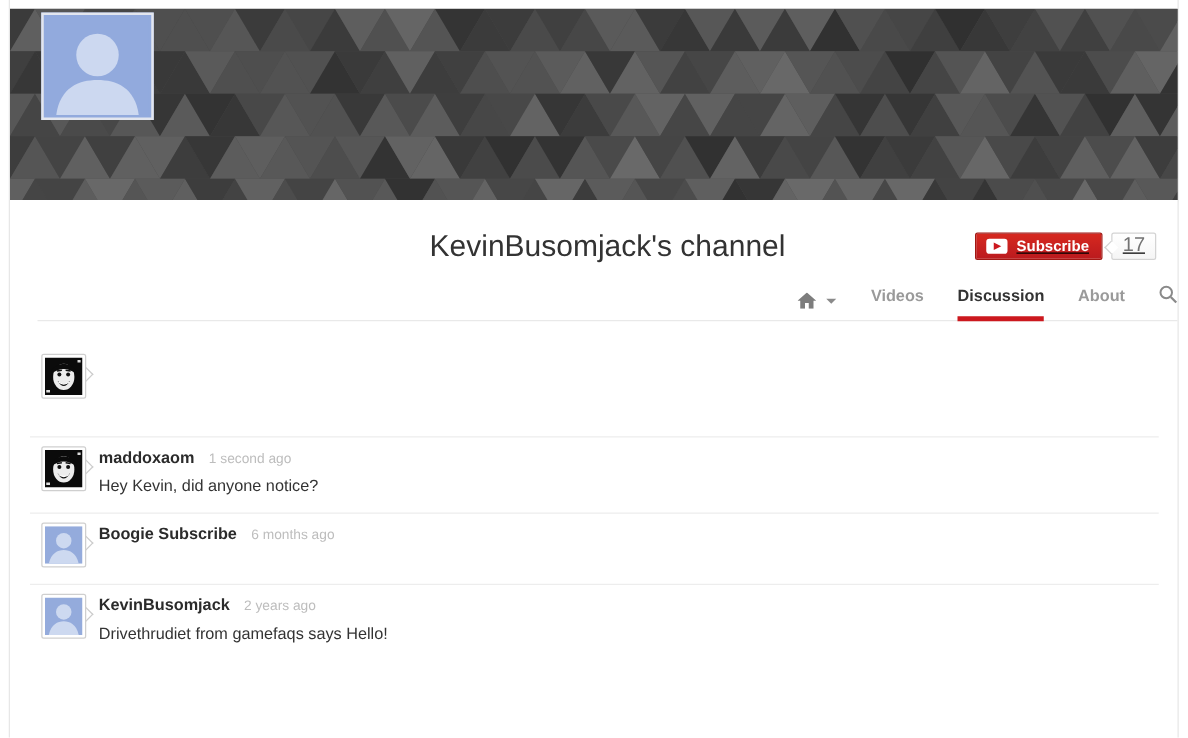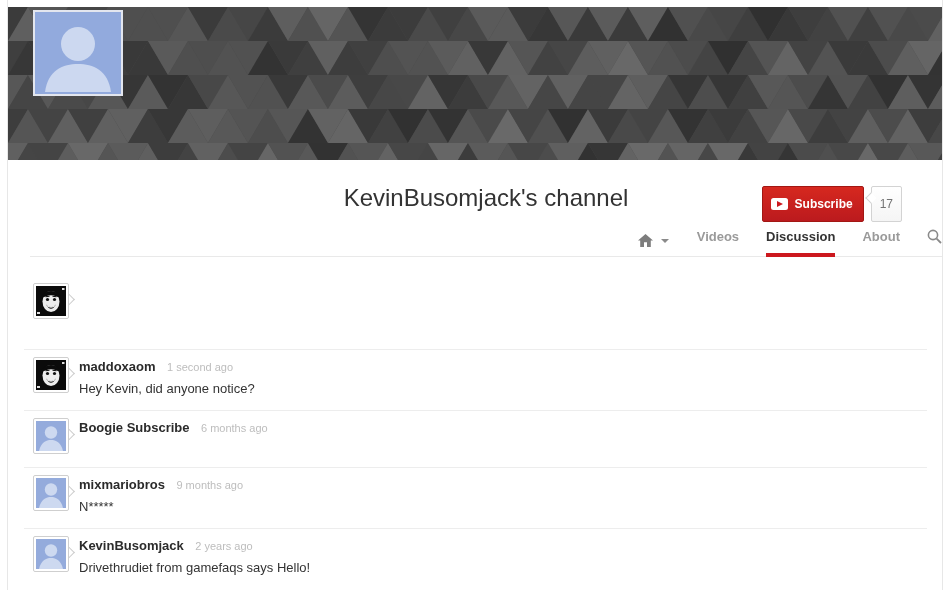--- a/index.html
+++ b/index.html
@@ -8,30 +8,30 @@
     border-left:1px solid #e7e7e7;border-right:1px solid #e7e7e7;background:#fff;}
   
   .banner{position:relative;margin-top:7px;height:153px;overflow:hidden;background:#4a4a4a;}
   .banner svg.pattern{position:absolute;left:0;top:0;}
   .banner-avatar{position:absolute;left:25px;top:3px;width:82px;height:78px;
     background:#92aadd;border:2px solid #e3e6ee;padding:2px;}
   .banner-avatar svg{display:block;}
   
   .header{position:relative;padding:24px 0 0 22px;}
   .page-title{font-size:24px;color:#333;line-height:28px;font-weight:normal;margin:0;text-align:center;}
-  .subscribe-wrap{position:absolute;right:40px;top:26px;display:flex;align-items:stretch;height:36px;}
+  .subscribe-wrap{position:absolute;right:17px;top:26px;display:flex;align-items:stretch;height:22px;text-decoration:underline;}
   .subscribe-btn{display:flex;align-items:center;gap:7px;padding:0 10px 0 8px;border:1px solid #a21713;
     border-radius:2px;background:linear-gradient(#d6281f,#bb1a1e);cursor:pointer;}
   .subscribe-btn .yt-badge{width:17px;height:12px;background:#fff;border-radius:2.5px;position:relative;}
   .subscribe-btn .yt-badge::after{content:"";position:absolute;left:6px;top:3px;
     border-left:6px solid #cc181e;border-top:3px solid transparent;border-bottom:3px solid transparent;}
   .subscribe-btn span{color:#fff;font-size:12px;font-weight:bold;}
   .sub-count{position:relative;margin-left:7px;display:flex;align-items:center;padding:0 8px;
     border:1px solid #d3d3d3;border-radius:2px;background:linear-gradient(#fff,#f5f5f5);
-    color:#737373;font-size:12px;}
+    color:#737373;font-size:16px;}
   .sub-count::before{content:"";position:absolute;left:-5px;top:7px;width:7px;height:7px;
     background:#fff;border-left:1px solid #d3d3d3;border-bottom:1px solid #d3d3d3;transform:rotate(45deg);}
   
   .nav{display:flex;align-items:flex-end;margin:14px 0 0 22px;border-bottom:1px solid #e9e9e9;
     height:30px;width:calc(100% - 22px);justify-content:flex-end;}
   .nav-home{display:flex;align-items:center;gap:8px;padding-bottom:9px;margin-right:28px;cursor:pointer;}
   .caret{width:0;height:0;border-left:4px solid transparent;border-right:4px solid transparent;
     border-top:4px solid #8a8a8a;}
   .nav-item{font-size:13px;font-weight:bold;color:#9a9a9a;margin-right:27px;padding-bottom:9px;
     cursor:pointer;border-bottom:4px solid transparent;margin-bottom:-1px;}
@@ -425,49 +425,32 @@
       </div>
       <div class="tail"></div>
       <div class="comment-body">
         <div class="comment-head">
           <span class="comment-author">Boogie Subscribe</span>
           <span class="comment-time">6 months ago</span>
         </div>
       </div>
     </div>
 
+
     <div class="comment">
       <div class="avatar">
         <svg width="30" height="30" viewBox="0 0 30 30">
           <rect width="30" height="30" fill="#94abdc"></rect>
           <circle cx="15" cy="11.5" r="6.2" fill="#cdd9f0"></circle>
           <path d="M3,30 C5,21.5 10,19 15,19 C20,19 25,21.5 27,30 Z" fill="#cdd9f0"></path>
         </svg>
       </div>
       <div class="tail"></div>
       <div class="comment-body">
         <div class="comment-head">
-          <span class="comment-author">mixmariobros</span>
-          <span class="comment-time">9 months ago</span>
-        </div>
-        <div class="comment-text">N*****</div>
-      </div>
-    </div>
-
-    <div class="comment">
-      <div class="avatar">
-        <svg width="30" height="30" viewBox="0 0 30 30">
-          <rect width="30" height="30" fill="#94abdc"></rect>
-          <circle cx="15" cy="11.5" r="6.2" fill="#cdd9f0"></circle>
-          <path d="M3,30 C5,21.5 10,19 15,19 C20,19 25,21.5 27,30 Z" fill="#cdd9f0"></path>
-        </svg>
-      </div>
-      <div class="tail"></div>
-      <div class="comment-body">
-        <div class="comment-head">
           <span class="comment-author">KevinBusomjack</span>
           <span class="comment-time">2 years ago</span>
         </div>
         <div class="comment-text">Drivethrudiet from gamefaqs says Hello!</div>
       </div>
     </div>
 
   </div>
 </div>
 

